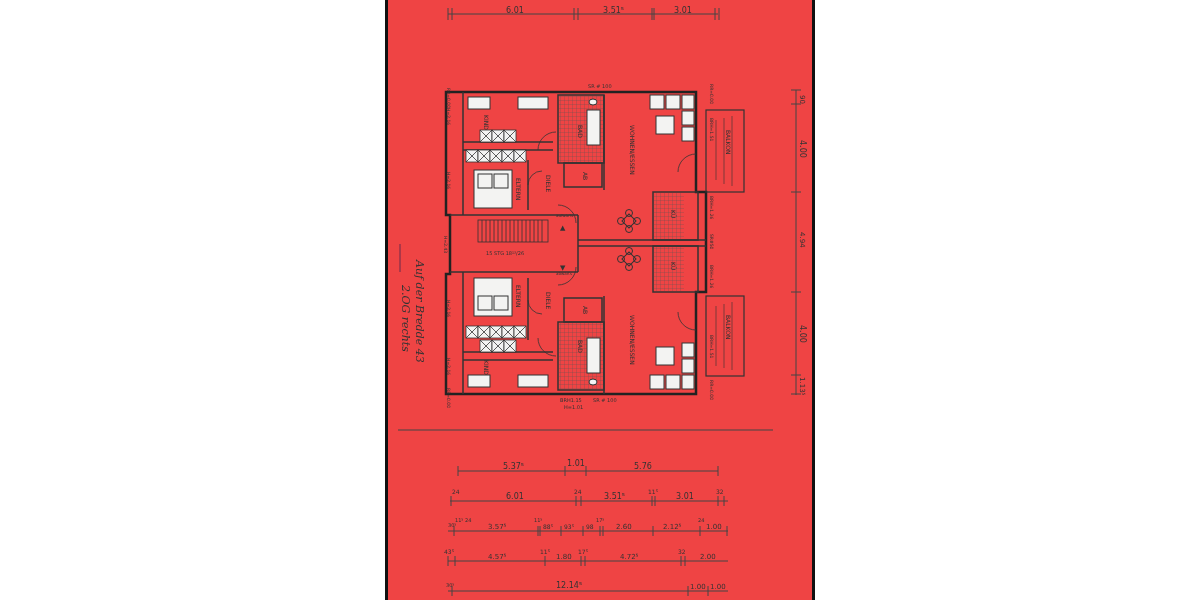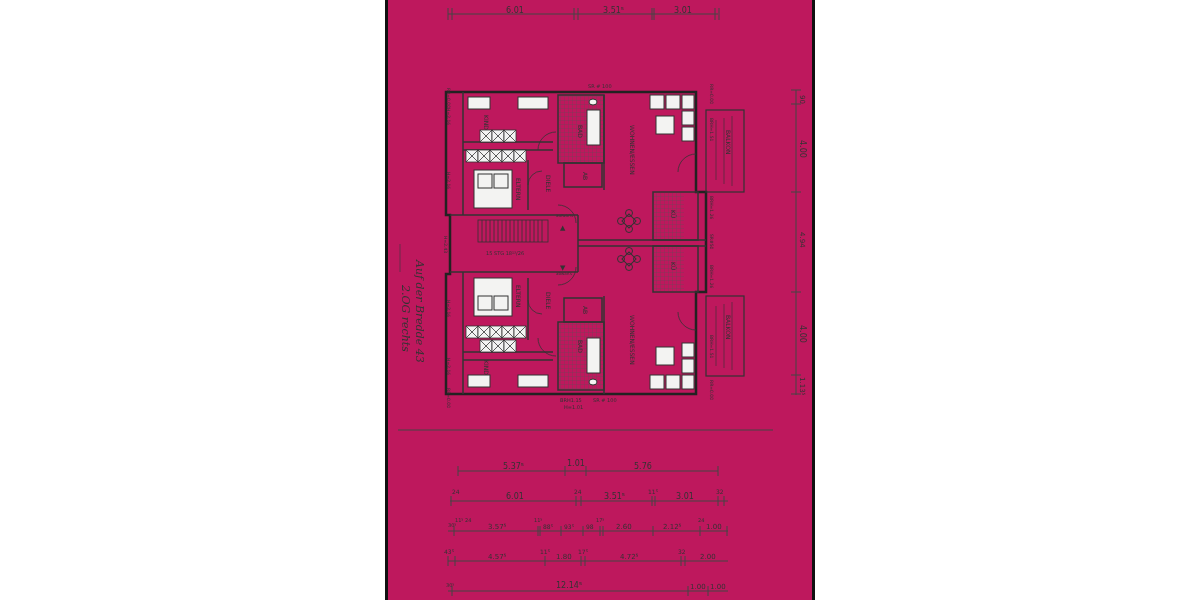--- a/index.html
+++ b/index.html
@@ -1,17 +1,17 @@
 <!DOCTYPE html>
 <html><head>
 <meta charset="utf-8">
 <style>
   html, body { margin:0; padding:0; }
   body { width:1200px; height:600px; background:#ffffff; position:relative; overflow:hidden; font-family:"DejaVu Sans", sans-serif; }
-  .page { position:absolute; left:385px; top:0; width:430px; height:600px; background:#be185d; border-left:3px solid #111; border-right:3px solid #111; box-sizing:border-box; overflow:hidden; }
+  .page { position:absolute; left:385px; top:0; width:430px; height:600px; background:#ef4444; border-left:3px solid #111; border-right:3px solid #111; box-sizing:border-box; overflow:hidden; }
   svg { position:absolute; left:0; top:0; }
   .t { font-family:"DejaVu Sans", sans-serif; fill:#333; }
   .hw { font-family:"DejaVu Serif", serif; fill:#333; font-style:italic; }
 </style>
 </head>
 <body>
 
 <div class="page">
 <svg width="430" height="600" viewBox="0 0 430 600">
 

